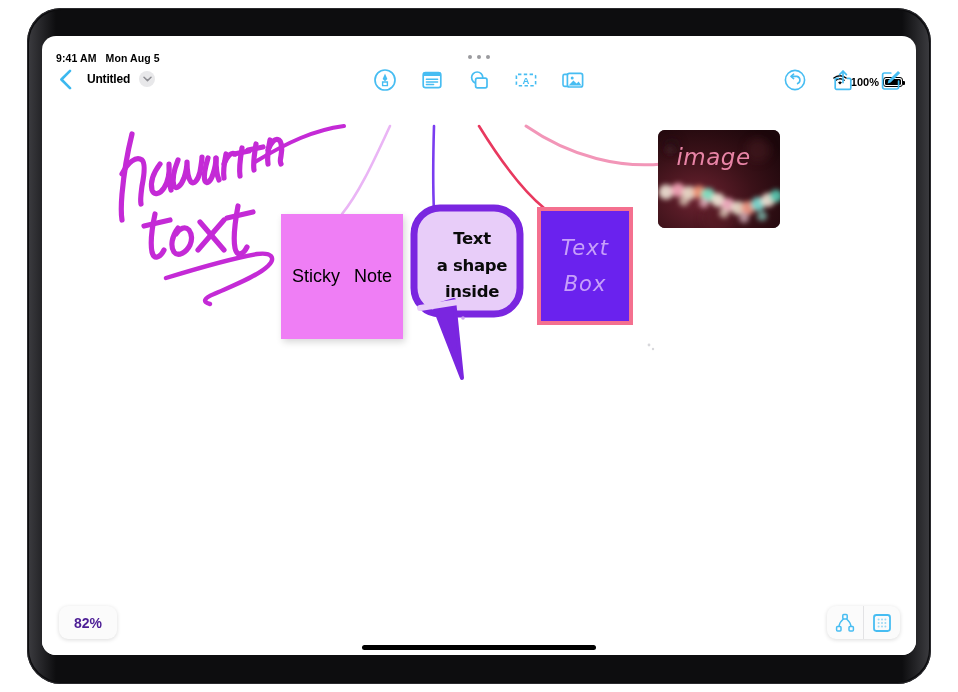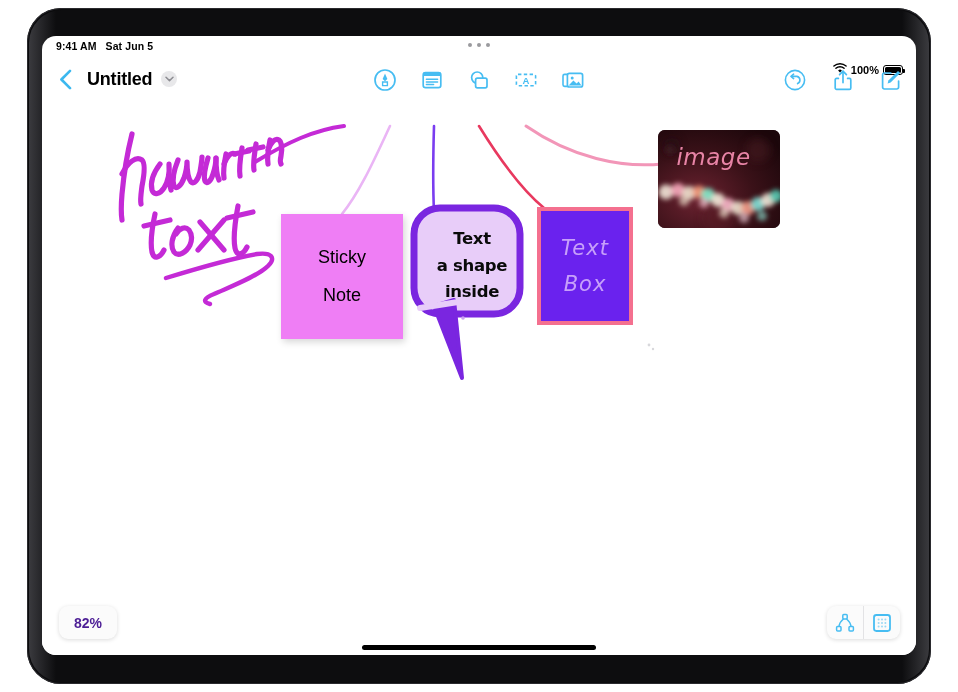--- a/index.html
+++ b/index.html
@@ -46,21 +46,21 @@
     width: 874px;
     height: 619px;
     background: #ffffff;
     border-radius: 14px;
     overflow: hidden;
   }
 
   
   .status-bar {
     position: absolute;
-    left: 0; top: 0;
+    left: 0; top: 12px;
     width: 874px; height: 22px;
   }
   .status-left {
     position: absolute;
     left: 14px; top: 4px;
     display: flex;
     align-items: center;
     gap: 9px;
     font-size: 10.5px;
     font-weight: bold;
@@ -121,21 +121,21 @@
   }
   .nav-left {
     position: absolute;
     left: 10px; top: 8px;
     display: flex;
     align-items: center;
     gap: 9px;
   }
   .back-chevron { display: block; }
   .doc-title {
-    font-size: 18px;
+    font-size: 12px;
     font-weight: bold;
     color: #000;
     letter-spacing: -0.2px;
   }
   .title-badge {
     width: 16px; height: 16px;
     border-radius: 50%;
     background: #e8e8ea;
     display: flex;
     align-items: center;
@@ -318,21 +318,21 @@
 <div id="root">
 
   <div class="device-frame"></div>
   <div class="device-edge"></div>
 
   <div class="screen">
 
     <div class="status-bar">
       <div class="status-left">
         <span>9:41 AM</span>
-        <span>Sat Jun 5</span>
+        <span>Mon Aug 5</span>
       </div>
 
       <div class="multitask-dots">
         <i></i>
           <i></i>
           <i></i>
       </div>
 
       <div class="status-right">
         <span>
@@ -499,21 +499,21 @@
         </g>
 
         <circle cx="607" cy="243" r="1.4" fill="#d8d8dc"></circle>
         <circle cx="611" cy="247" r="1.2" fill="#d8d8dc"></circle>
       </svg>
 
       <div class="sticky-note">
         <span></span>
           <br>
       </div>
-      <div class="sticky-note" style="background:transparent;box-shadow:none;flex-direction:column;gap:14px;">
+      <div class="sticky-note" style="background:transparent;box-shadow:none;flex-direction:row;gap:14px;">
         <span>Sticky</span>
         <span>Note</span>
       </div>
 
       <div class="shape-wrap">
         <div class="shape-text">
           <div>Text</div>
           <div>a shape</div>
           <div>inside</div>
         </div>

